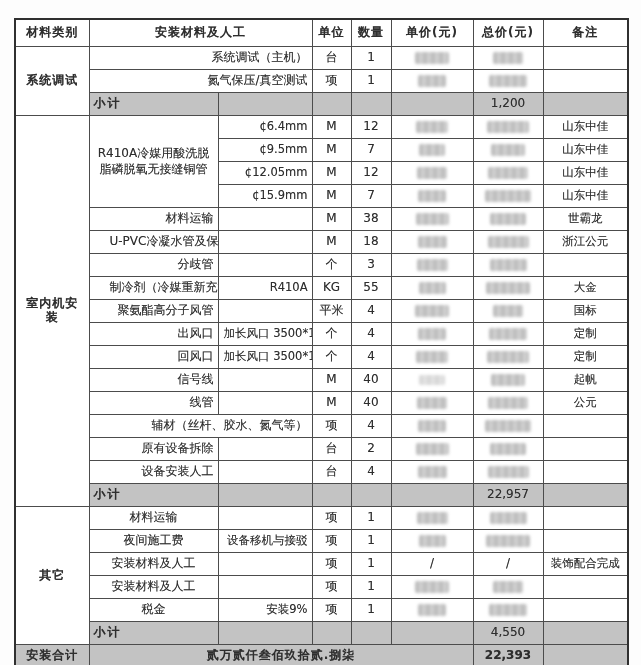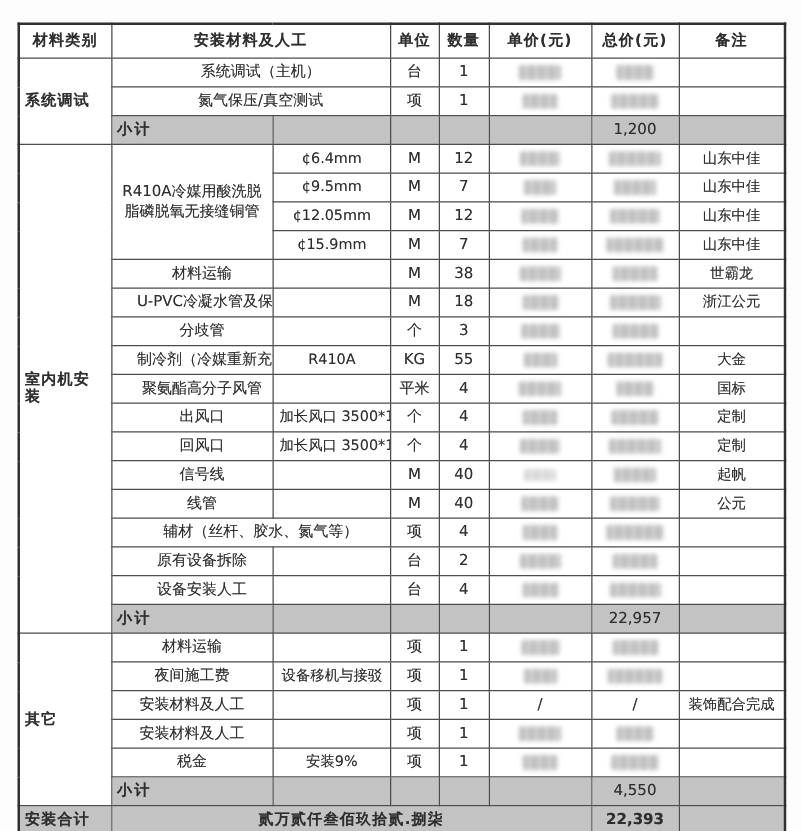--- a/index.html
+++ b/index.html
@@ -27,28 +27,28 @@
     overflow:hidden;
     background:#fff;
     text-shadow:0 0 0.5px rgba(40,40,40,.45);
   }
   .quote th{
     height:26px;
     font-weight:bold;
     text-align:center;
     letter-spacing:1px;
   }
-  td.cat{font-weight:bold;text-align:left;letter-spacing:1px;}
-  td.item{text-align:center;padding-left:20px;white-space:nowrap;}
+  td.cat{font-weight:bold;text-align:center;letter-spacing:1px;}
+  td.item{text-align:right;padding-left:20px;white-space:nowrap;}
   td.item.center{text-align:center;padding-left:4px;}
   td.group-name{
     text-align:center;white-space:normal;line-height:1.3;
     padding:0 5px;
   }
-  td.spec{text-align:center;padding-left:5px;font-size:11.5px;white-space:nowrap;}
+  td.spec{text-align:right;padding-left:5px;font-size:11.5px;white-space:nowrap;}
   td.unit,td.qty,td.num,td.note{text-align:center;}
   td.note{font-size:11.5px;white-space:nowrap;}
   tr.sub td{background:#c3c3c3;}
   tr.sub td.sub-label{font-weight:bold;letter-spacing:2px;}
   tr.sub td.num{font-weight:400;}
   tr.grand td{background:#c3c3c3;}
   tr.grand td.cat{background:#c3c3c3;}
   tr.grand td.words{text-align:center;font-weight:600;letter-spacing:1px;}
   tr.grand td.num{font-weight:600;}
   .redact{

